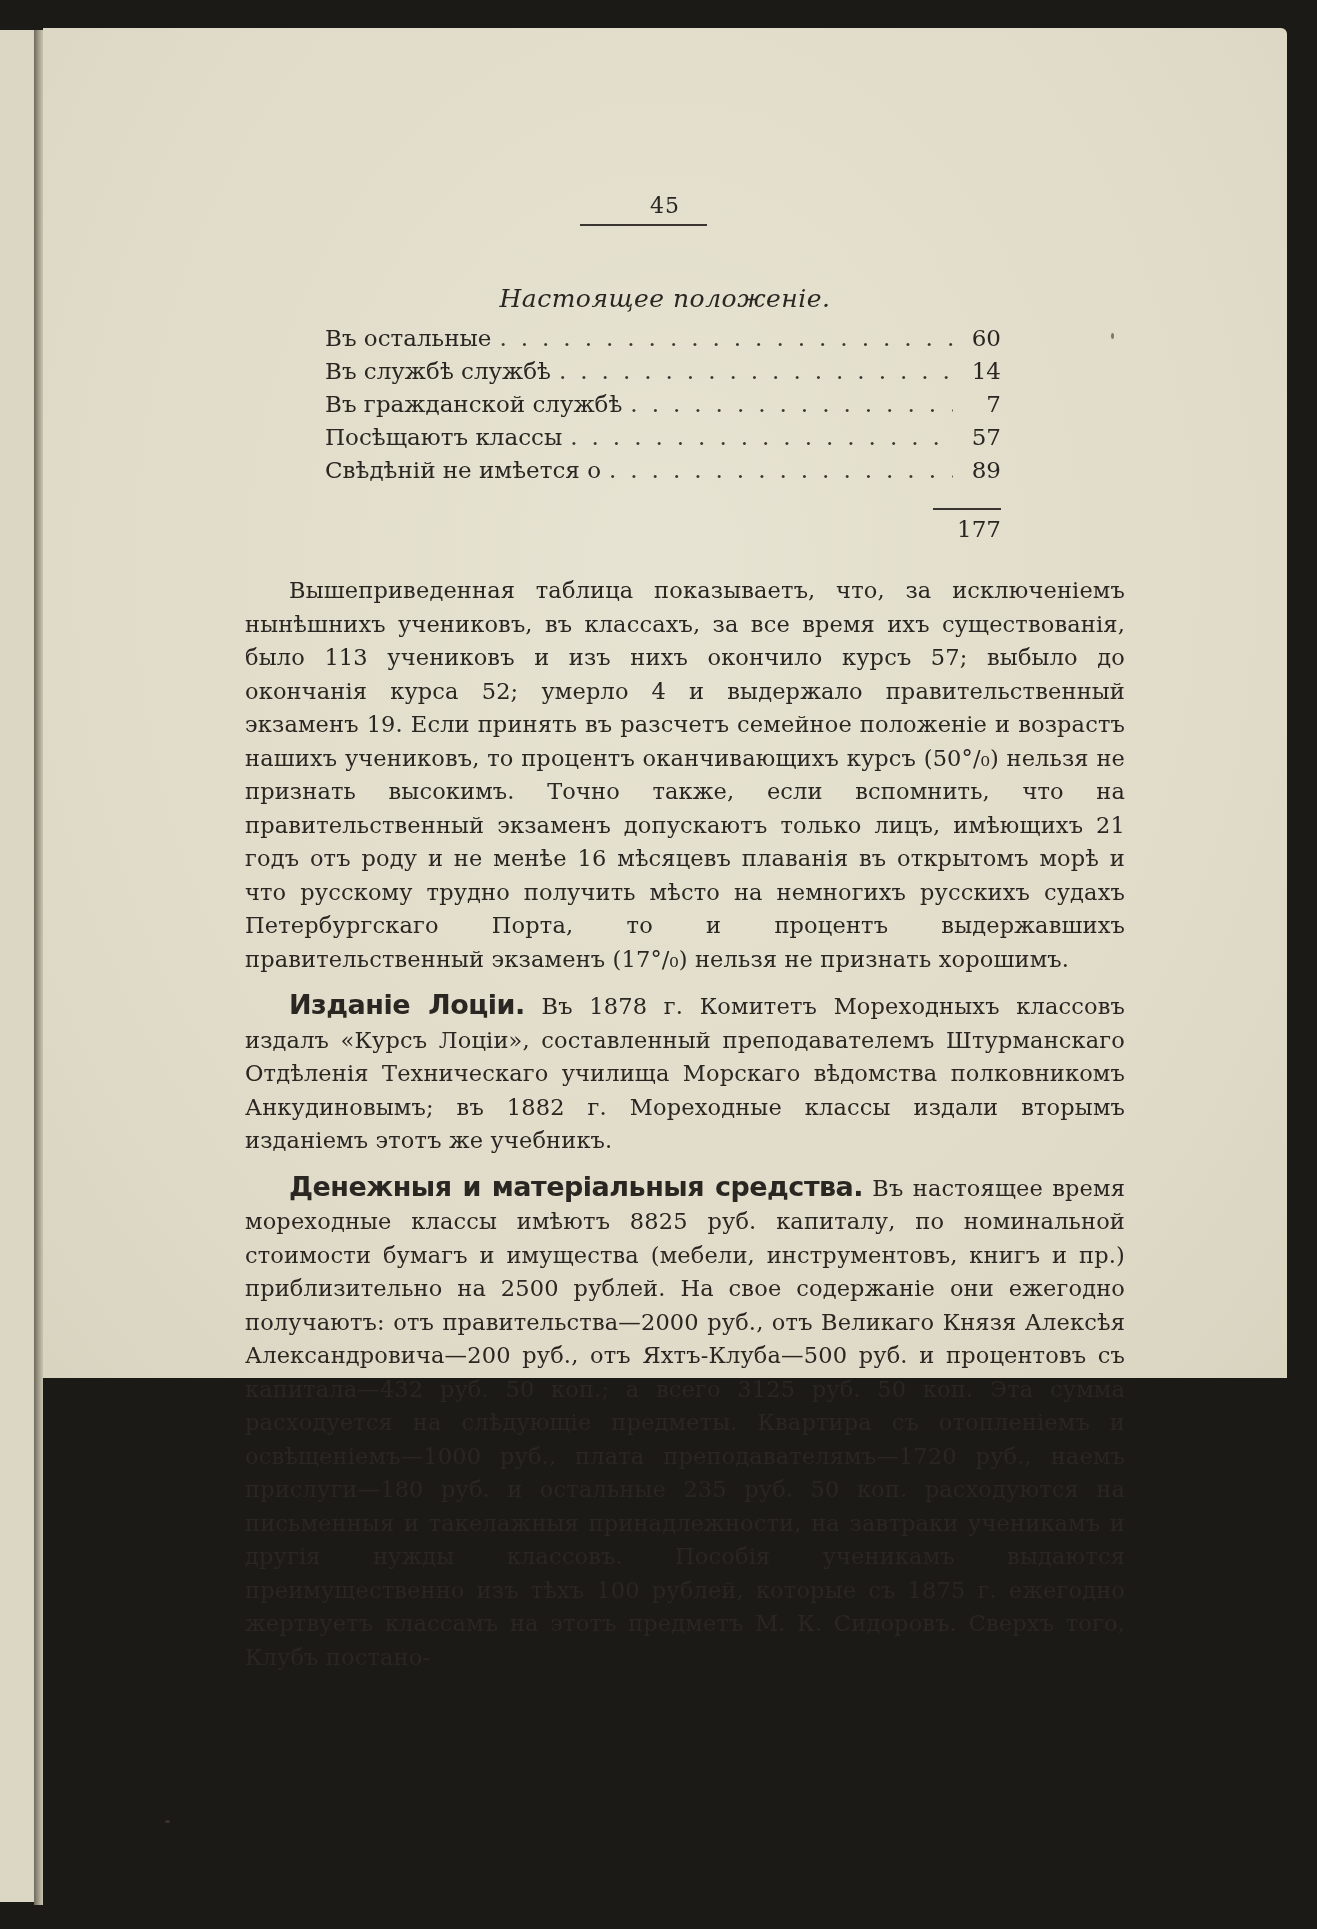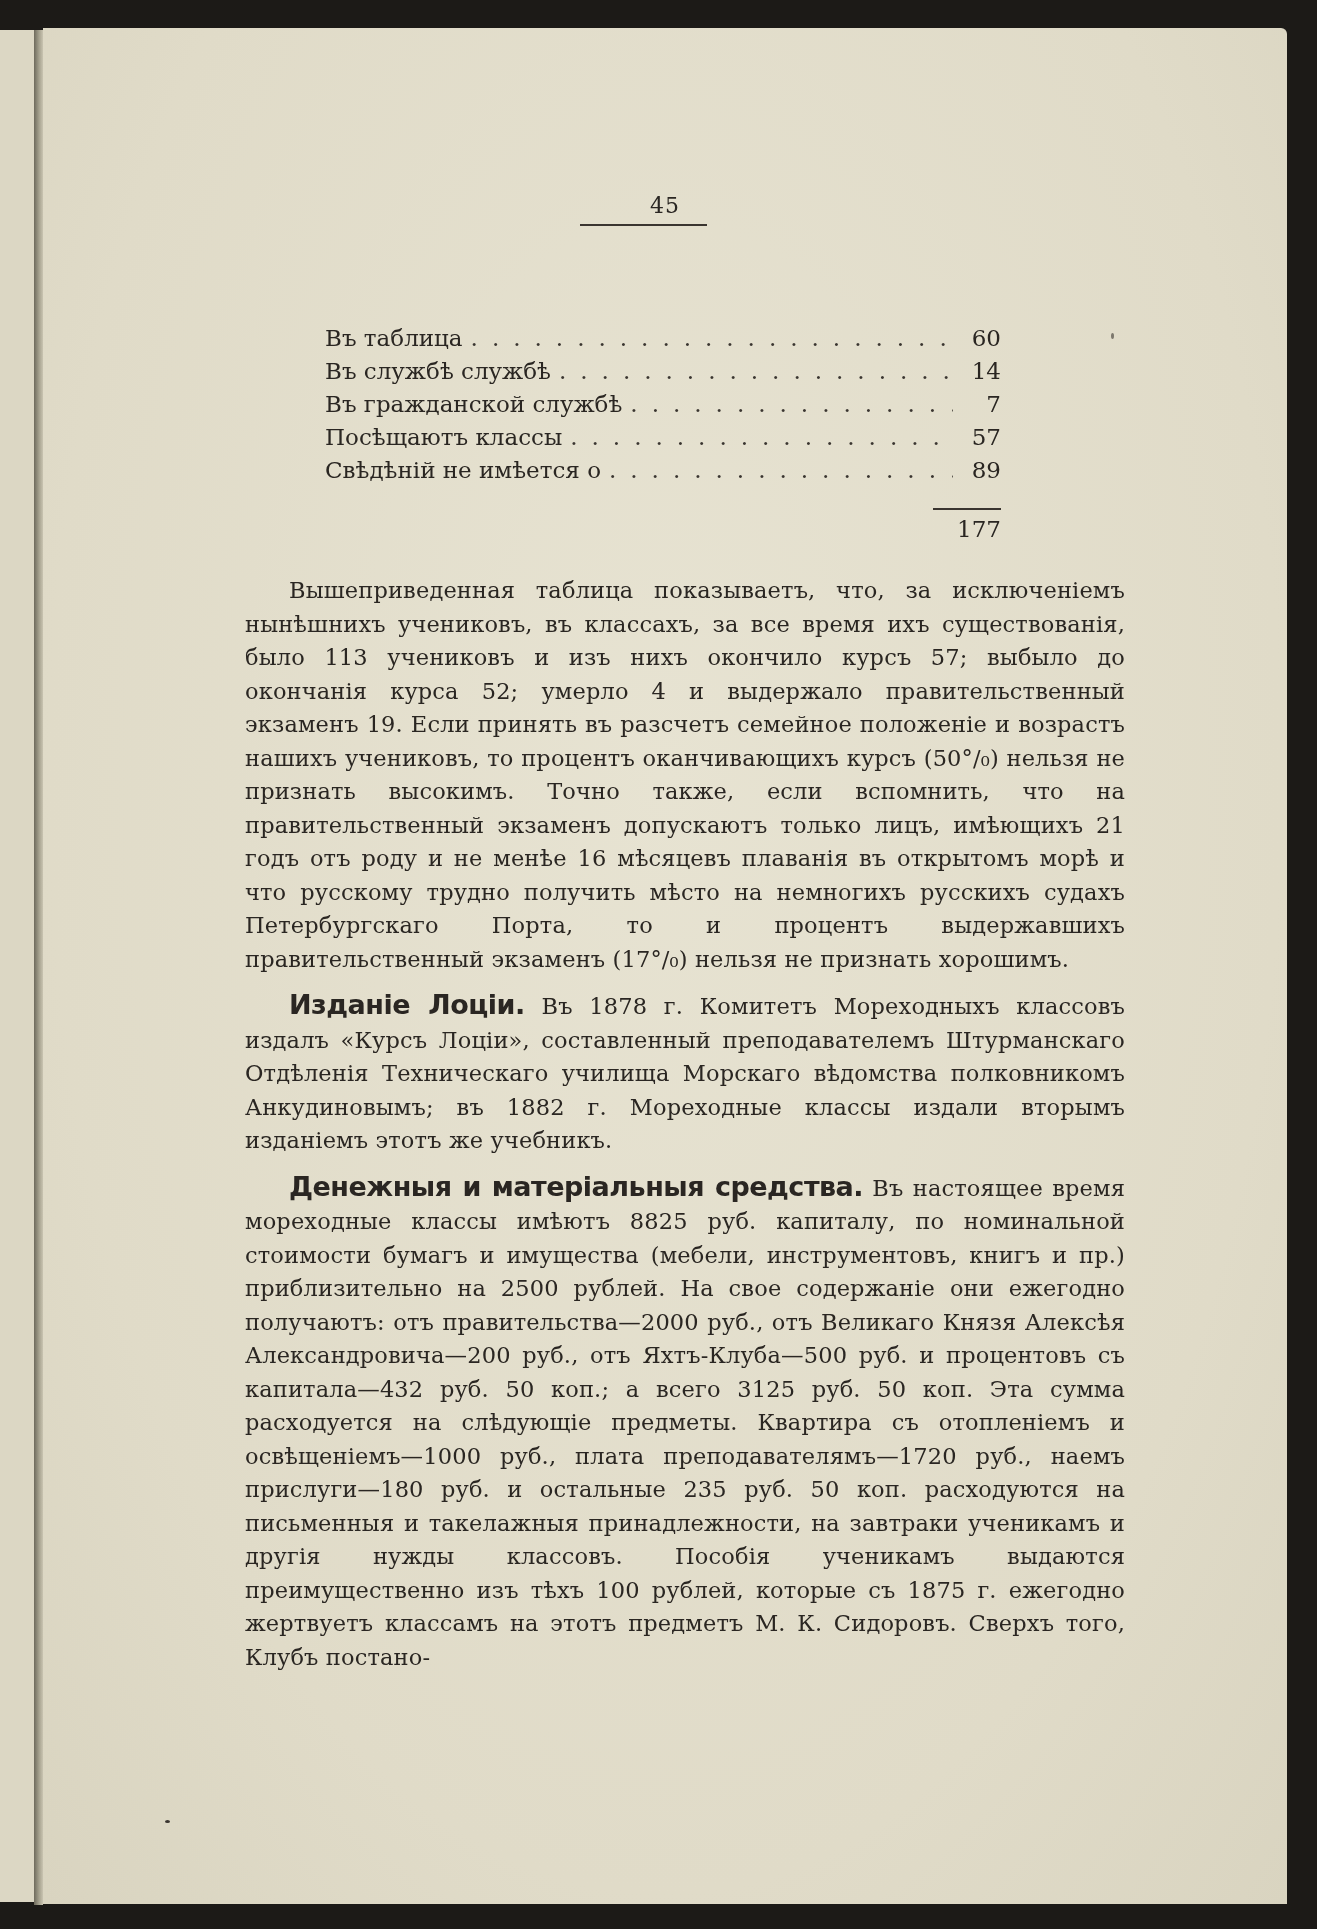--- a/index.html
+++ b/index.html
@@ -13,21 +13,21 @@
     }
     .left-page {
       position: absolute; left: 0; top: 30px; width: 34px; height: 1872px;
       background: #dcd7c4;
     }
     .gutter {
       position: absolute; left: 34px; top: 30px; width: 9px; height: 1875px;
       background: linear-gradient(to right, #6e6a5c, #a8a491 60%, #c9c4b1);
     }
     .page {
-      position: absolute; left: 43px; top: 28px; width: 1244px; height: 1876px;
+      position: absolute; left: 43px; top: 28px; width: 1244px; height: 1350px;
       background: #e3dfcd;
       background-image: radial-gradient(ellipse at 50% 40%, #e7e3d2 0%, #e0dbc8 70%, #d9d4c0 100%);
       border-top-right-radius: 6px;
     }
     .page-number {
       position: absolute; left: 0; width: 1244px; top: 165px;
       text-align: center; font-size: 22px; letter-spacing: 1px;
     }
     .page-rule {
       position: absolute; left: 537px; top: 196px; width: 127px; height: 2px; background: #3a3530;
@@ -70,24 +70,25 @@
 </head>
 <body>
 
 <div class="left-page"></div>
 <div class="gutter"></div>
 
 <div class="page">
   <div class="page-number">45</div>
   <div class="page-rule"></div>
 
+  <div class="table-title">Настоящее положенiе.</div>
 
   <div class="status-table">
     <div class="row">
-      <span class="label">Въ таблица</span>
+      <span class="label">Въ остальные</span>
       <span class="dots">...............................</span>
       <span class="val">60</span>
     </div>
     <div class="row">
       <span class="label">Въ службѣ службѣ</span>
       <span class="dots">...............................</span>
       <span class="val">14</span>
     </div>
     <div class="row">
       <span class="label">Въ гражданской службѣ</span>

